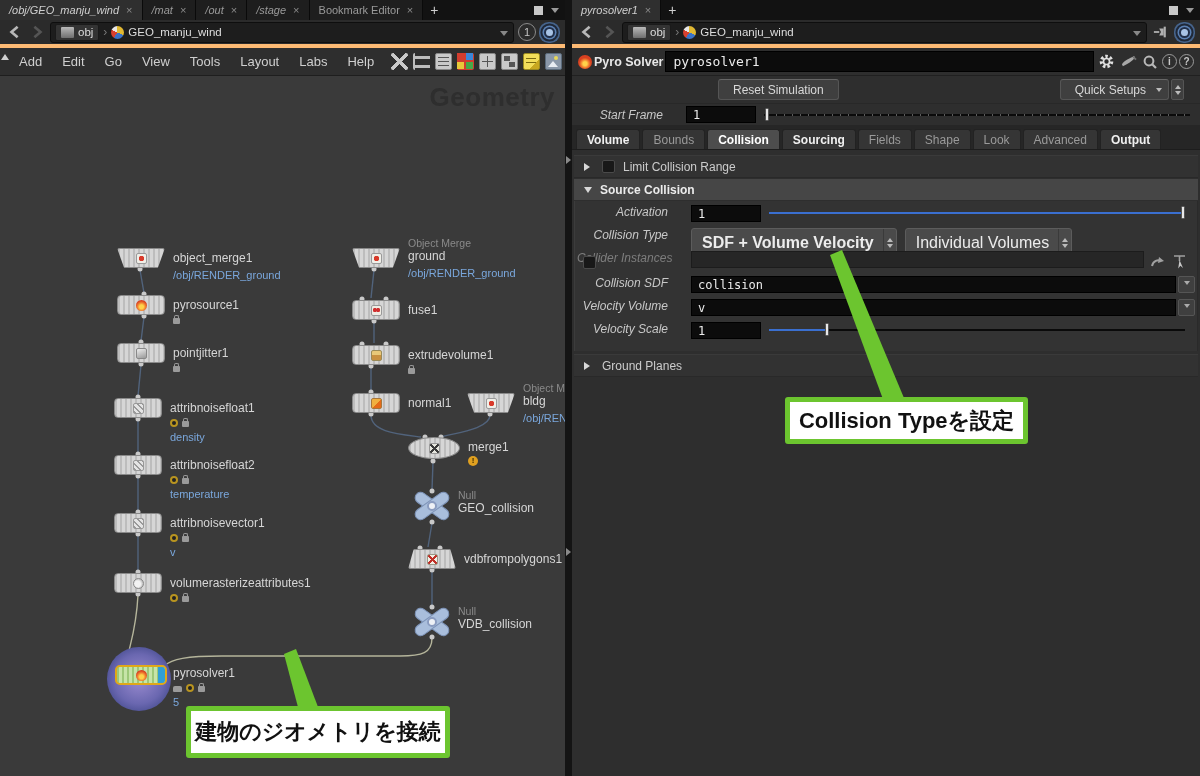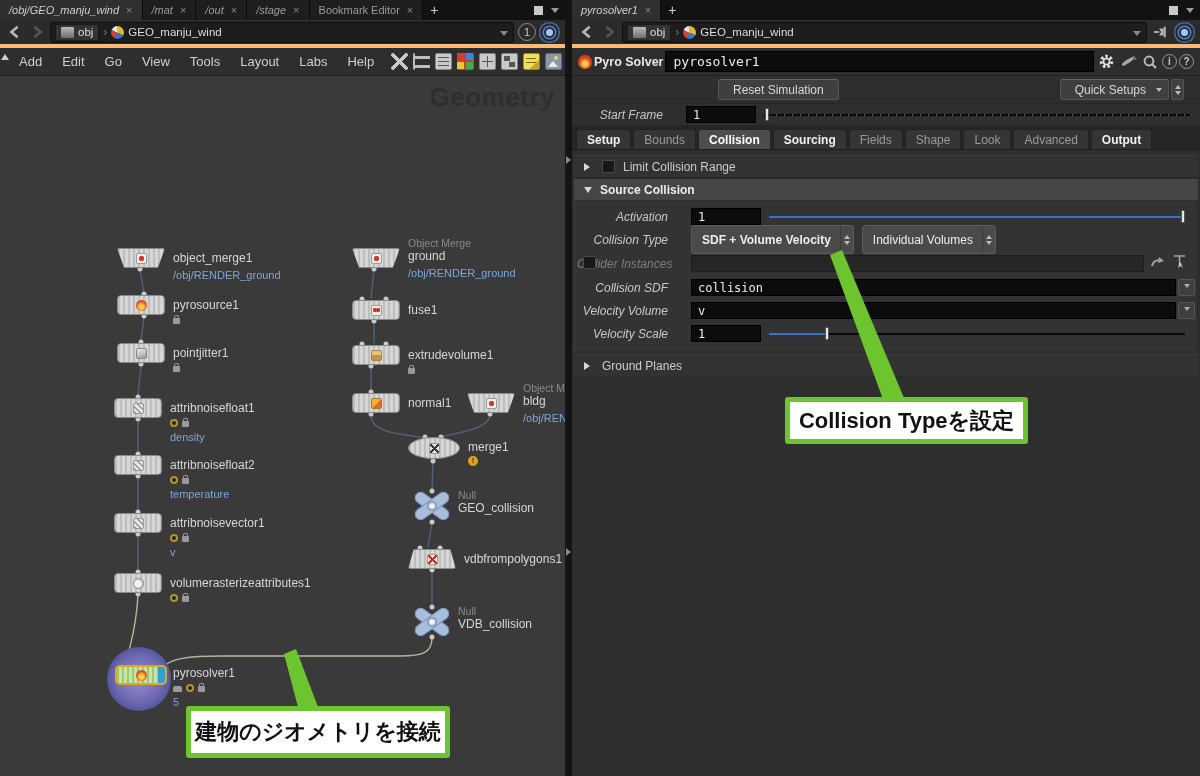--- a/index.html
+++ b/index.html
@@ -139,23 +139,23 @@
   .ptabitem.active{background:#4d4d4d;color:#fff;font-weight:bold;}
   .params{flex:1;background:#2e2e2e;padding-top:5px;position:relative;}
   .foldrow{height:23px;margin:0 2px;background:#323232;border-top:1px solid #3a3a3a;border-bottom:1px solid #292929;display:flex;align-items:center;gap:8px;padding-left:10px;}
   .foldrow .lbl{font-size:12px;color:#cccccc;}
   .grouphdr{height:21px;margin:1px 2px;background:#464646;display:flex;align-items:center;gap:8px;padding-left:10px;}
   .grouphdr .lbl{font-size:12px;font-weight:bold;color:#ececec;}
   .tri-r{width:0;height:0;border:4px solid transparent;border-left:6px solid #d8d8d8;}
   .tri-dn2{width:0;height:0;border:4px solid transparent;border-top:6px solid #d8d8d8;margin-top:4px;}
   .cb{width:13px;height:13px;background:#181818;border:1px solid #4a4a4a;border-radius:2px;flex:none;}
   .groupbody{background:#333333;margin:0 2px;padding:4px 2px 6px;border-left:1px solid #3c3c3c;border-right:1px solid #2a2a2a;}
-  .prow{display:flex;align-items:center;height:23px;position:relative;}
+  .prow{display:flex;height:23px;position:relative;}
   .prow .cb.inline{position:absolute;left:6px;top:5px;}
-  .ddbtn{height:29px;background:#4a4a4a;border:1px solid #5c5c5c;border-radius:3px;display:flex;align-items:center;padding-left:10px;color:#ececec;font-size:12px;}
+  .ddbtn{height:29px;background:#4a4a4a;border:1px solid #5c5c5c;border-radius:3px;display:flex;align-items:center;padding-left:10px;color:#ececec;font-size:16px;}
   .ddbtn .txt1{font-weight:bold;}
   .ddsep{width:13px;align-self:stretch;border-left:1px solid #3a3a3a;margin-left:9px;display:flex;flex-direction:column;align-items:center;justify-content:center;gap:2px;}
   .widefield{flex:1;height:17px;background:#0c0c0c;border:1px solid #000;color:#ececec;font-size:12px;display:flex;align-items:center;padding:0 6px;}
   .widefield.dim{background:#262626;border-color:#1c1c1c;}
   .ddsquare{width:17px;height:17px;background:#3f3f3f;border:1px solid #555;border-radius:2px;display:flex;align-items:center;justify-content:center;margin-left:2px;flex:none;}
   .ddsquare .tri-d{border-top-color:#aaa;}
   .rowicons{display:flex;align-items:center;gap:6px;margin:0 8px 0 6px;}
 
   
   #anno{position:absolute;inset:0;z-index:10;pointer-events:none;}
@@ -592,21 +592,21 @@
       <span class="plabel">Start Frame</span>
       <span class="vfield mono">1</span>
       <span class="slider">
         <span class="sl-line"></span>
           <span class="sl-ticks"></span>
           <span class="sl-handle" style="left:1px"></span>
       </span>
     </div>
 
     <div class="paramtabs">
-      <span class="ptabitem emph">Setup</span>
+      <span class="ptabitem emph">Volume</span>
       <span class="ptabitem">Bounds</span>
       <span class="ptabitem active">Collision</span>
       <span class="ptabitem emph">Sourcing</span>
       <span class="ptabitem">Fields</span>
       <span class="ptabitem">Shape</span>
       <span class="ptabitem">Look</span>
       <span class="ptabitem">Advanced</span>
       <span class="ptabitem emph">Output</span>
     </div>
 

